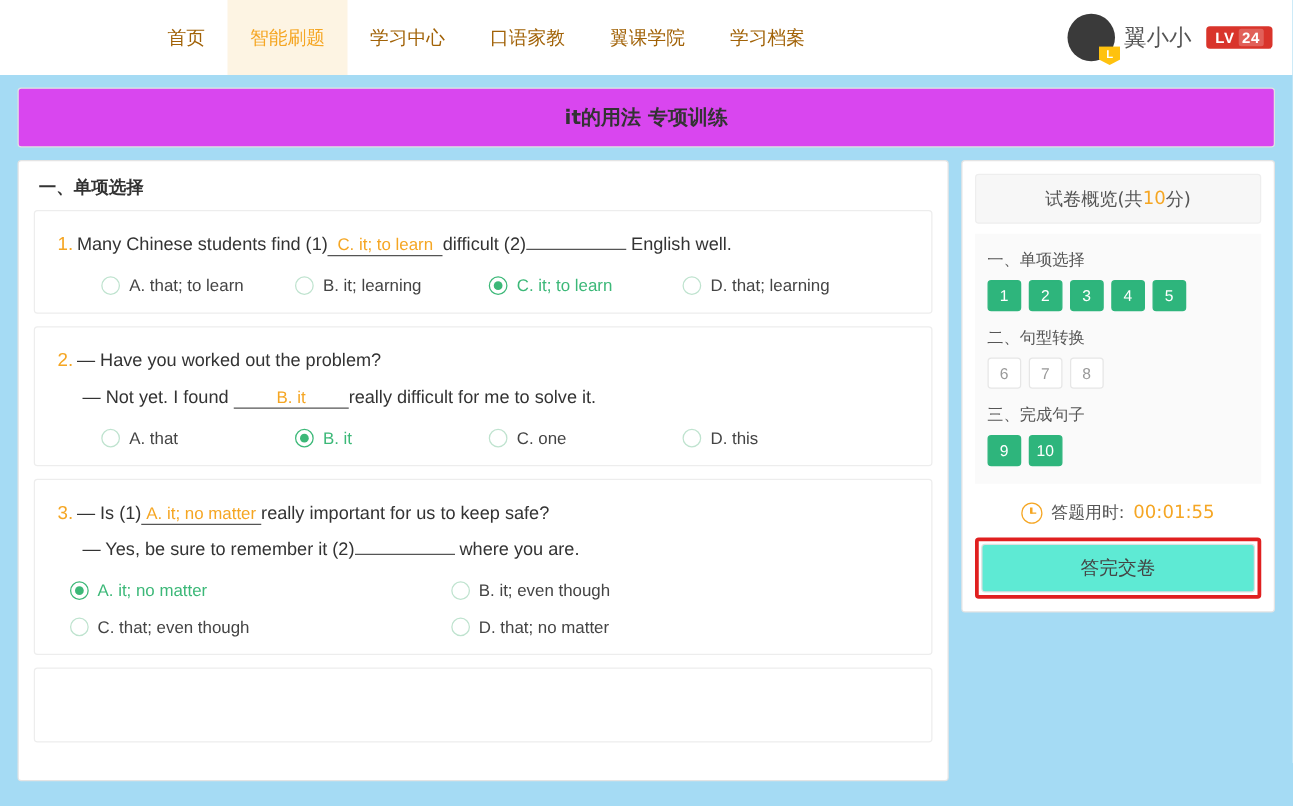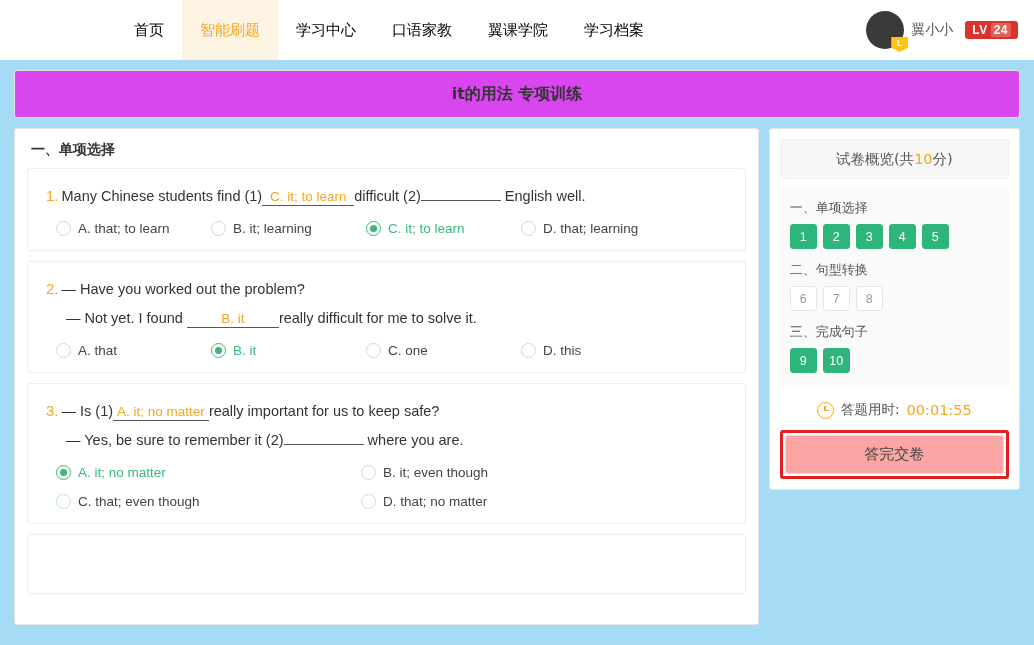--- a/index.html
+++ b/index.html
@@ -24,39 +24,39 @@
     letter-spacing: 1px; font-family: "DejaVu Sans", sans-serif;
   }
   .logo-en {
     font-size: 11px; color: #3aa95e; letter-spacing: 1.2px;
     margin-top: 2px; font-family: "Liberation Sans", sans-serif;
   }
 
   .navitems { display: flex; align-items: stretch; height: 60px; margin-left: 116px; }
   .navitem {
     display: flex; align-items: center; padding: 0 18px;
-    font-size: 15px; color: #000000; cursor: pointer;
+    font-size: 15px; color: #a16207; cursor: pointer;
     font-family: "DejaVu Sans", sans-serif;
   }
   .navitem.active { color: #f5a623; background: #fdf4e3; }
 
   .userbox { margin-left: auto; margin-right: 16px; display: flex; align-items: center; }
   .avatar {
     width: 38px; height: 38px; border-radius: 50%;
     background: #3a3a3a; position: relative;
   }
   .avatar-badge {
     position: absolute; right: -4px; bottom: -3px;
     width: 17px; height: 15px; background: #ffc20e;
     clip-path: polygon(0 0, 100% 0, 100% 70%, 50% 100%, 0 70%);
     color: #fff; font-size: 9px; font-weight: bold;
     text-align: center; line-height: 12px;
   }
   .uname {
-    margin-left: 7px; font-size: 14px; color: #555;
+    margin-left: 7px; font-size: 18px; color: #555;
     font-family: "DejaVu Sans", sans-serif;
   }
   .lvbadge {
     margin-left: 12px; background: #d9342b; color: #fff;
     font-size: 12px; font-weight: bold; padding: 2px 7px;
     border-radius: 3px; letter-spacing: .5px;
     display: flex; align-items: center; gap: 3px;
   }
   .lvbadge .lvnum { background: rgba(255,255,255,.22); padding: 0 3px; border-radius: 2px; }
 
@@ -93,21 +93,21 @@
   .qnum { color: #f5a623; font-size: 15px; margin-right: 3px; }
   .qindent { padding-left: 20px; }
   .blank {
     display: inline-block; min-width: 92px; text-align: center;
     border-bottom: 1px solid #555; color: #f5a623;
     font-size: 13.5px; line-height: 1.1; padding: 0 4px;
     vertical-align: baseline;
   }
   .blank.empty { min-width: 80px; }
 
-  .opts { display: flex; margin-top: 14px; padding-left: 10px; }
+  .opts { display: flex; margin-top: 14px; padding-left: 10px; justify-content: center; }
   .opts.grid2 { display: grid; grid-template-columns: 1fr 1fr; row-gap: 14px; max-width: 620px; }
   .opt {
     display: flex; align-items: center; font-size: 13.5px;
     color: #444; cursor: pointer;
   }
   .opts.row4 .opt { width: 155px; }
   .opt.sel { color: #3cb878; }
   .radio {
     width: 15px; height: 15px; border-radius: 50%;
     border: 1.4px solid #bfe3cf; margin-right: 7px;
@@ -157,21 +157,21 @@
   }
   .clock-icon::before, .clock-icon::after {
     content: ""; position: absolute; background: #f5a623;
   }
   .clock-icon::before { width: 1.6px; height: 5px; left: 6px; top: 3px; }
   .clock-icon::after  { width: 4px; height: 1.6px; left: 6.5px; top: 7.4px; }
   .timer .tval { color: #f5a623; font-size: 14.5px; }
 
   .submit-hl { border: 3px solid #e02020; border-radius: 3px; padding: 2px; margin-top: 11px; }
   .submit-btn {
-    height: 39px; background: #fca5a5; border: 1px solid #e0e0e0;
+    height: 39px; background: #5eead4; border: 1px solid #e0e0e0;
     border-radius: 3px; display: flex; align-items: center;
     justify-content: center; font-size: 15px; color: #444;
     cursor: pointer; font-family: "DejaVu Sans", sans-serif;
   }
   .note {
     margin-top: 10px; text-align: center; color: #e02020;
     font-size: 16px; font-weight: bold; line-height: 1.35;
     font-family: "DejaVu Sans", sans-serif;
   }
 </style>

